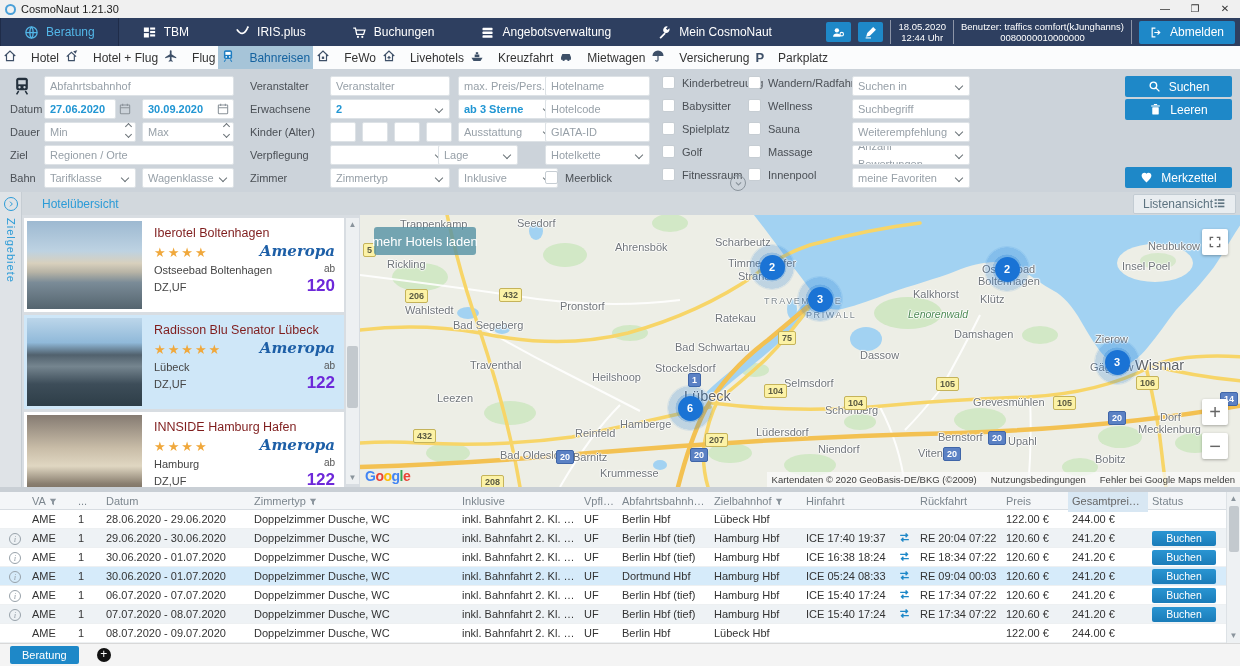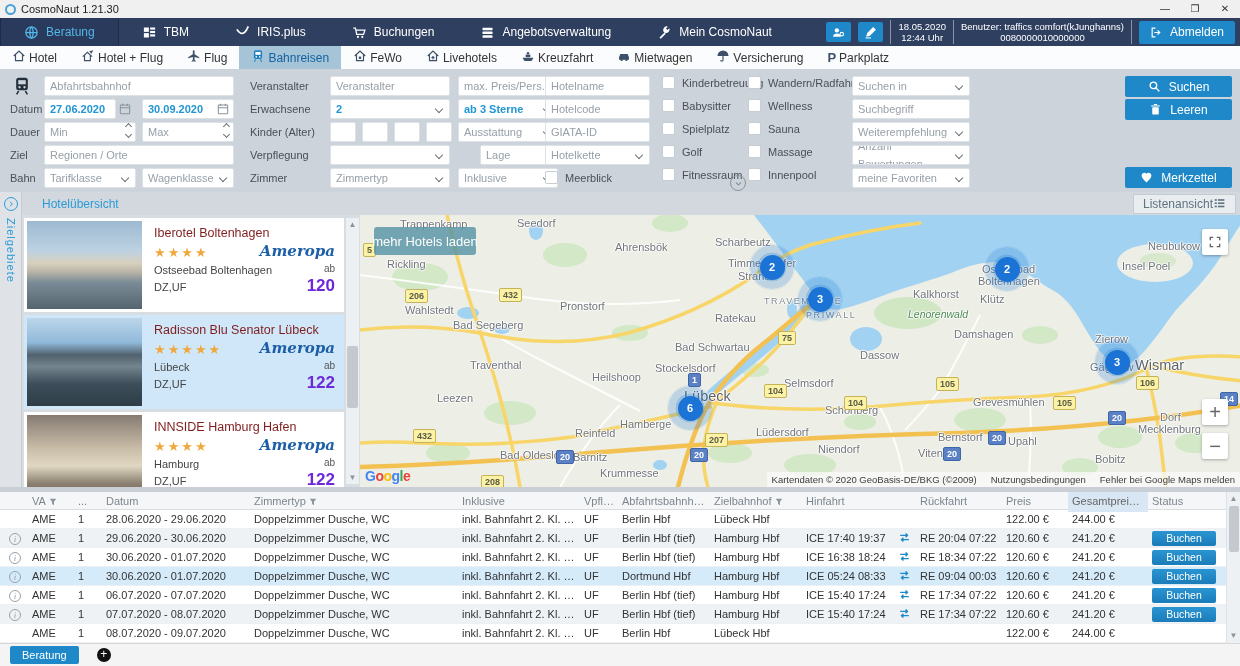--- a/index.html
+++ b/index.html
@@ -17,21 +17,21 @@
 .nav-item svg{width:15px;height:15px;display:block}
 .nav-right{margin-left:auto;display:flex;align-items:center;gap:7px;padding-right:5px}
 .nav-iconbtn{width:25px;height:20px;background:#1e88c8;border-radius:2px;display:flex;align-items:center;justify-content:center;cursor:pointer}
 .nav-iconbtn svg{width:13px;height:13px}
 .nav-sep{width:1px;height:24px;background:rgba(255,255,255,.45)}
 .nav-block{font-size:9.5px;line-height:11px;text-align:center;white-space:nowrap}
 .logout-btn{background:#1e88c8;height:23px;display:flex;align-items:center;gap:7px;padding:0 11px;font-size:12px;border-radius:2px;cursor:pointer}
 .logout-btn svg{width:13px;height:13px}
 
 .tabbar{position:absolute;top:46px;left:0;width:1240px;height:24px;background:#fbfcfd;display:flex;border-bottom:1px solid #ccd3da}
-.tab{display:flex;align-items:center;gap:3px;padding:0 12px;font-size:12px;color:#333;cursor:pointer;white-space:nowrap}
+.tab{display:flex;align-items:center;gap:14px;padding:0 3px;font-size:12px;color:#333;cursor:pointer;white-space:nowrap}
 .tab svg{width:14px;height:14px;color:#3e5068}
 .tab.active{background:#a6c4d8;color:#14629f}
 .tab.active svg{color:#1f7ec2}
 .p-letter{font-weight:bold;font-size:13px;color:#3e5068}
 
 .searchform{position:absolute;top:70px;left:0;width:1240px;height:122px;background:#ccd3da}
 .f-label{position:absolute;font-size:11px;color:#4a4f55;line-height:20px;white-space:nowrap}
 .f-input,.f-select{position:absolute;height:20px;background:#fff;border:1px solid #dde2e6;border-radius:2px;font-size:11px;padding:0 5px;color:#333;font-family:inherit;line-height:18px}
 .f-input{outline:none}
 .f-input::placeholder{color:#97a0a8;opacity:1}
@@ -370,21 +370,21 @@
 
   <input class="f-input" style="left: 458px; top: 6px; width: 100px;" placeholder="max. Preis/Pers.">
   <div class="f-select" style="left:458px;top:29px;width:100px">
       <span class="val">ab 3 Sterne</span>
       <span class="chev"></span>
     </div>
   <div class="f-select" style="left:458px;top:52px;width:100px">
       <span class="ph">Ausstattung</span>
       <span class="chev"></span>
     </div>
-  <div class="f-select" style="left:480px;top:75px;width:104px">
+  <div class="f-select" style="left:438px;top:75px;width:80px">
       <span class="ph">Lage</span>
       <span class="chev"></span>
     </div>
   <div class="f-select" style="left:458px;top:98px;width:100px">
       <span class="ph">Inklusive</span>
       <span class="chev"></span>
     </div>
 
   <input class="f-input" style="left: 545px; top: 6px; width: 105px;" placeholder="Hotelname">
   <input class="f-input" style="left: 545px; top: 29px; width: 105px;" placeholder="Hotelcode">

